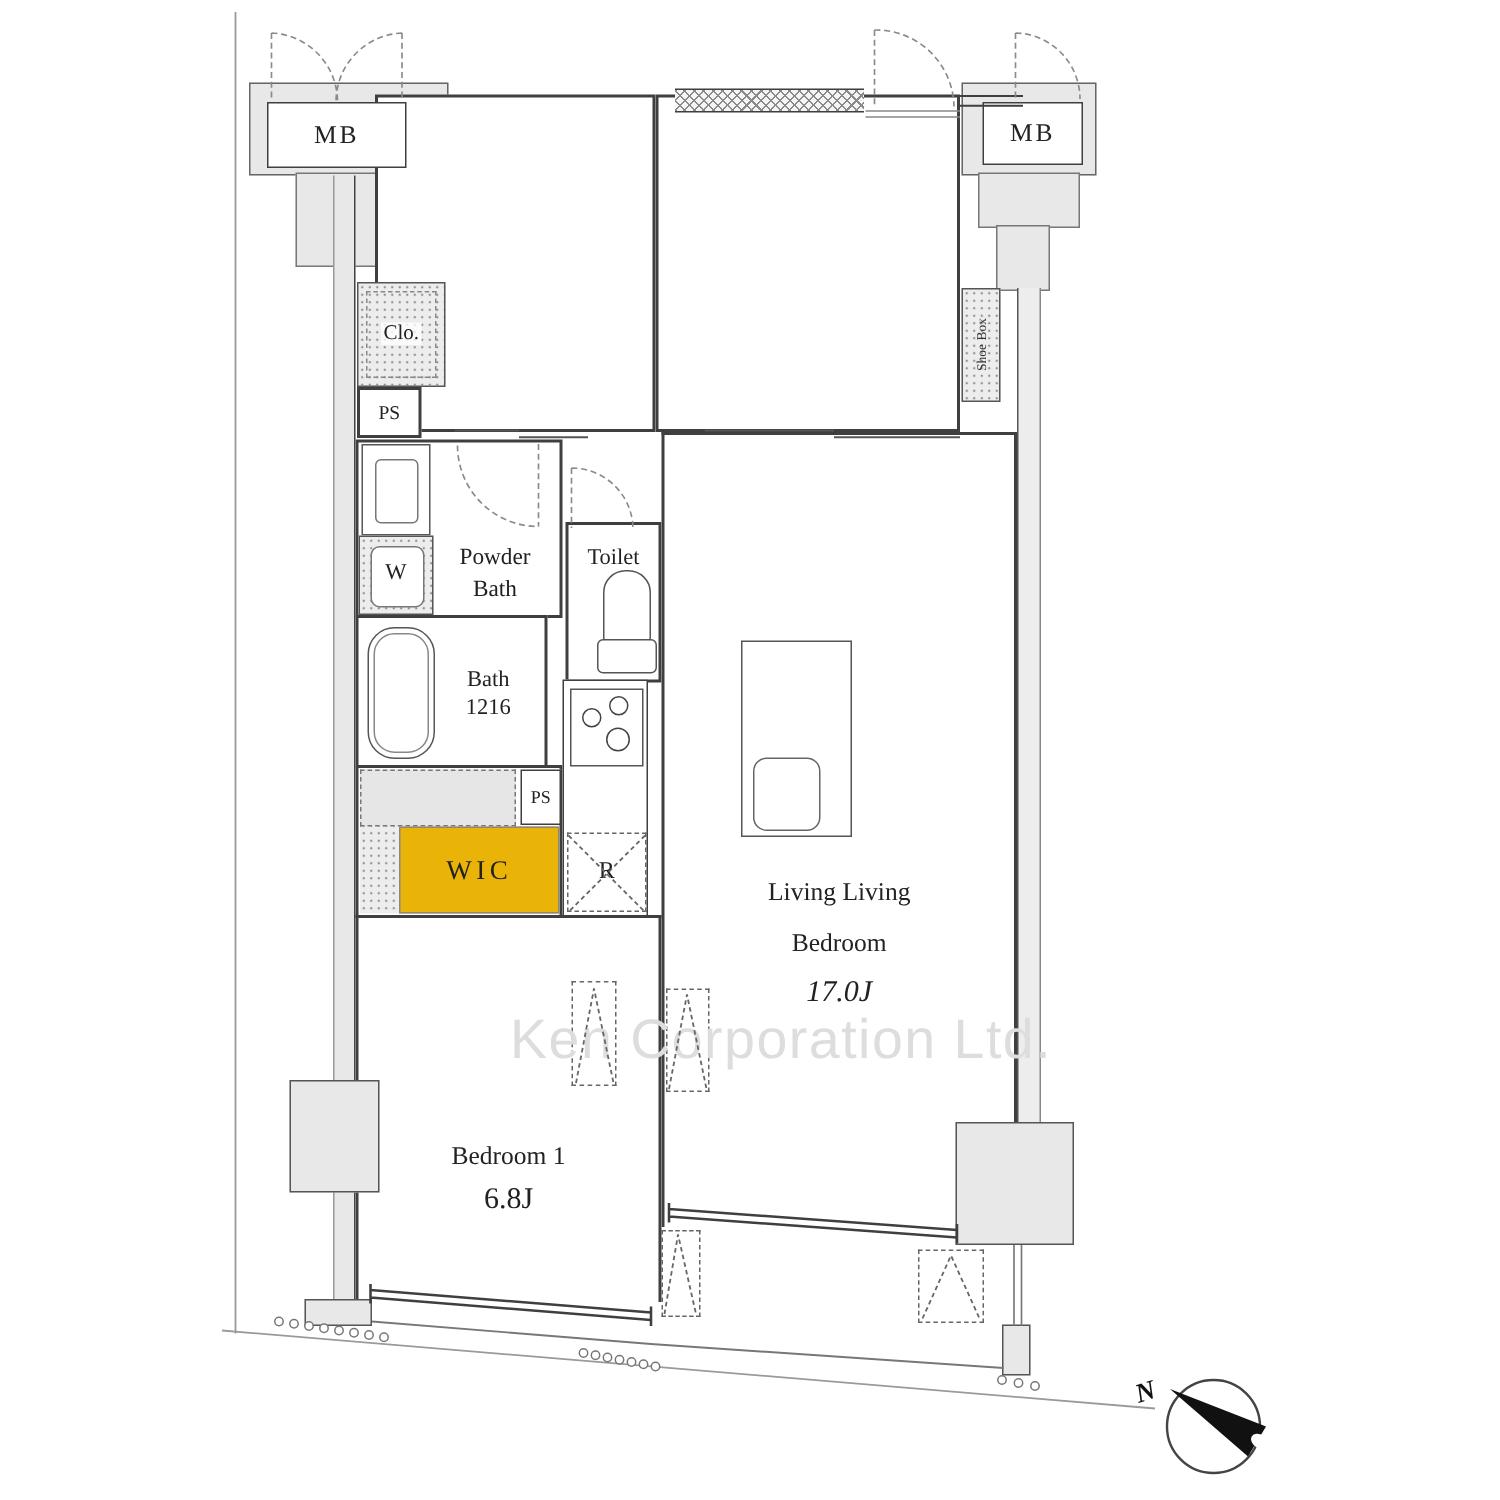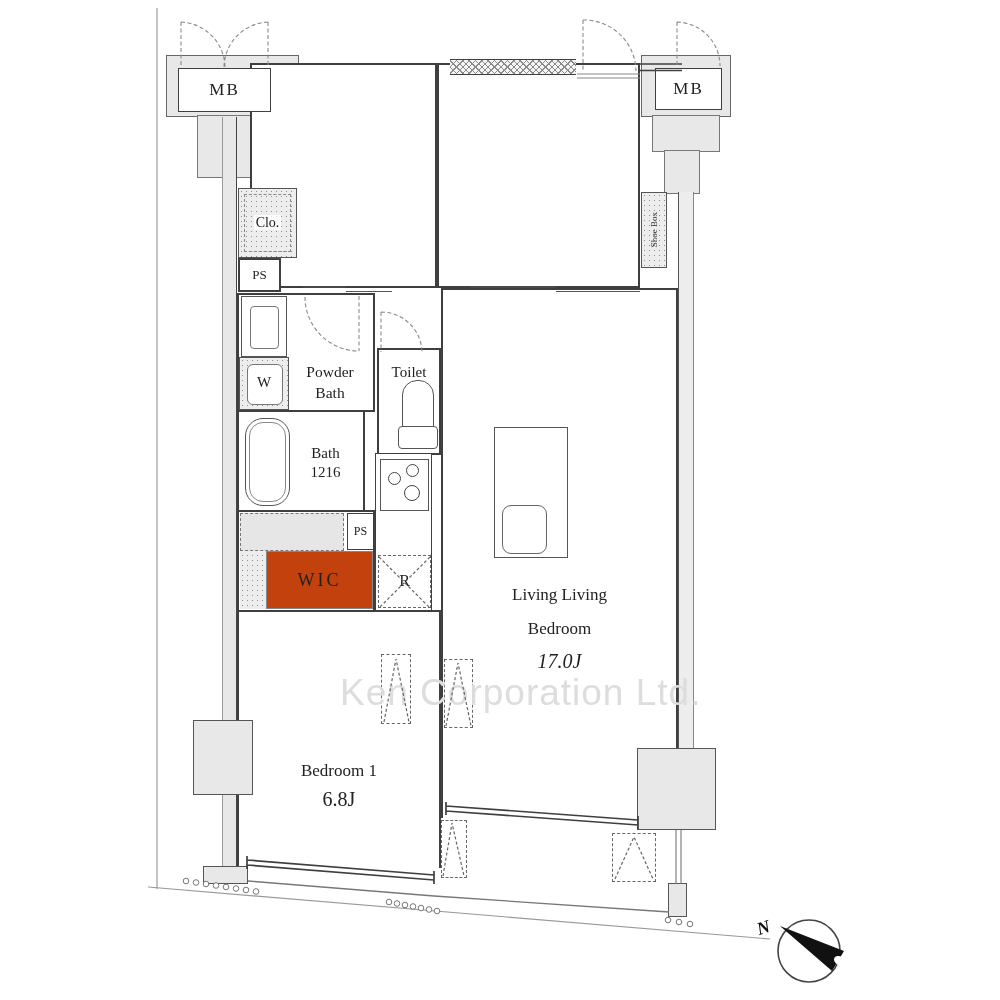--- a/index.html
+++ b/index.html
@@ -103,21 +103,21 @@
     <div class="abs" style="left:23px;top:25px;width:16px;height:16px;border:1.4px solid #444;border-radius:50%;"></div>
   </div>
 
   <div class="abs dashedbox" style="left:378px;top:555px;width:53px;height:53px;"></div>
   <div class="abs lbl" style="left:378px;top:571px;width:53px;font-size:16px;">
     <span class="tag">R</span>
   </div>
 
   <div class="abs hatchdots fix" style="left:240px;top:513px;width:26px;height:96px;"></div>
   <div class="abs fix" style="left:240px;top:513px;width:104px;height:38px;background:#e6e6e6;border:1px dashed #777;"></div>
-  <div class="abs fix" style="left:266px;top:551px;width:107px;height:58px;background:#c2410c;border:1px solid #888;
+  <div class="abs fix" style="left:266px;top:551px;width:107px;height:58px;background:#eab308;border:1px solid #888;
               display:flex;align-items:center;justify-content:center;font-size:18px;letter-spacing:3px;">
     <span>WIC</span>
   </div>
   <div class="abs fix" style="left:347px;top:513px;width:27px;height:37px;background:#fff;border:1.8px solid #3f3f3f;
               display:flex;align-items:center;justify-content:center;font-size:12px;">
     <span>PS</span>
   </div>
 
   <div class="abs fix" style="left:494px;top:427px;width:74px;height:131px;border:1.5px solid #555;background:#fff;">
     <div class="abs" style="left:7px;top:77px;width:45px;height:49px;border:1.2px solid #666;border-radius:9px;"></div>

